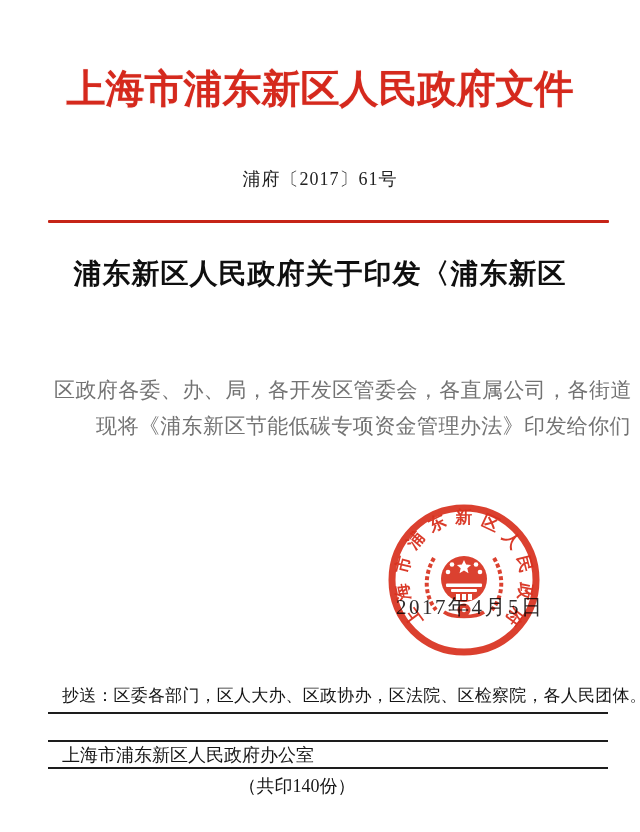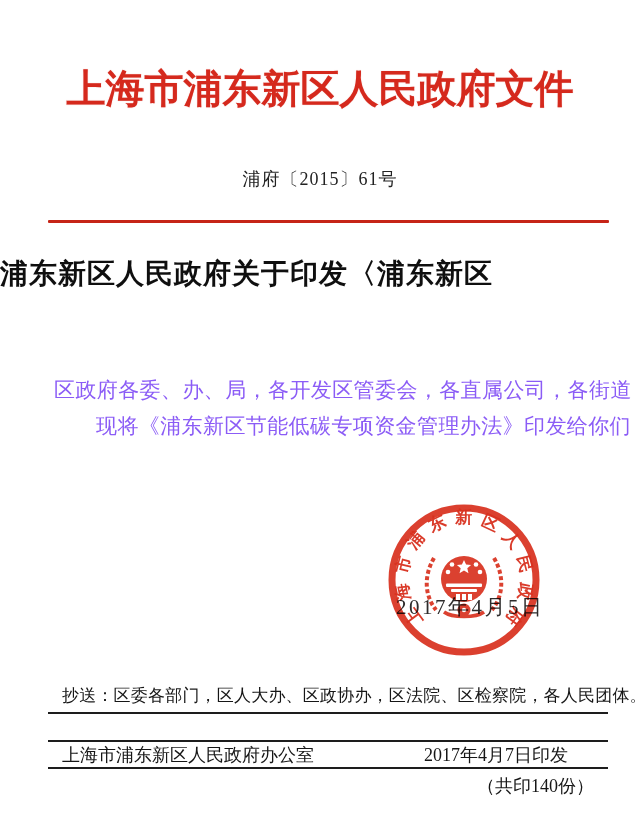--- a/index.html
+++ b/index.html
@@ -30,33 +30,33 @@
     letter-spacing:1px;
   }
   .red-rule{
     position:absolute;top:220px;left:48px;width:561px;height:3px;
     background:#c62417;
     border-radius:1px;
   }
   
   .doc-title{
     position:absolute;top:255px;left:0;width:640px;
-    text-align:left;
+    text-align:center;
     font-family:"Liberation Sans","DejaVu Sans",sans-serif;
     font-weight:900;
     font-size:28px;line-height:38px;
     color:#0f0f0f;
     letter-spacing:1px;
   }
   
   .body-text{
     position:absolute;top:372px;left:54px;width:560px;
     font-size:21px;line-height:36px;
     letter-spacing:0.4px;
-    color:#8b5cf6;
+    color:#737373;
   }
   .body-text .line{white-space:nowrap;}
   .body-text .indent{text-indent:42px;}
   
   .seal-wrap{
     position:absolute;left:384px;top:500px;width:160px;height:160px;
     mix-blend-mode:multiply;
   }
   .seal-wrap svg{display:block;}
   .sign-date{
@@ -76,32 +76,32 @@
     font-size:17px;color:#161616;line-height:24px;
     white-space:nowrap;letter-spacing:0.2px;
   }
   .issuer-row{
     position:absolute;top:744px;left:62px;width:506px;
     display:flex;justify-content:space-between;align-items:center;
     font-size:18px;color:#161616;line-height:22px;
   }
   .copies-row{
     position:absolute;top:774px;left:0;width:594px;
-    text-align:right;
+    text-align:center;
     font-size:18px;color:#161616;
   }
 </style>
 </head>
 <body>
 
 <div class="page">
 
   <div class="header-title">上海市浦东新区人民政府文件</div>
 
-  <div class="doc-number">浦府〔2015〕61号</div>
+  <div class="doc-number">浦府〔2017〕61号</div>
 
   <div class="red-rule"></div>
 
   <div class="doc-title">
     <div>浦东新区人民政府关于印发〈浦东新区</div>
   </div>
 
   <div class="body-text">
     <div class="line">区政府各委、办、局，各开发区管委会，各直属公司，各街道</div>
     <div class="line indent">现将《浦东新区节能低碳专项资金管理办法》印发给你们，</div>
@@ -150,18 +150,17 @@
   </div>
 
   <div class="f-rule rule-1"></div>
   <div class="f-rule rule-2"></div>
   <div class="f-rule rule-3"></div>
 
   <div class="cc-row">抄送：区委各部门，区人大办、区政协办，区法院、区检察院，各人民团体。</div>
 
   <div class="issuer-row">
     <span>上海市浦东新区人民政府办公室</span>
-    <span>2017年4月7日印发</span>
   </div>
 
   <div class="copies-row">（共印140份）</div>
 
 </div>
 
 </body></html>

